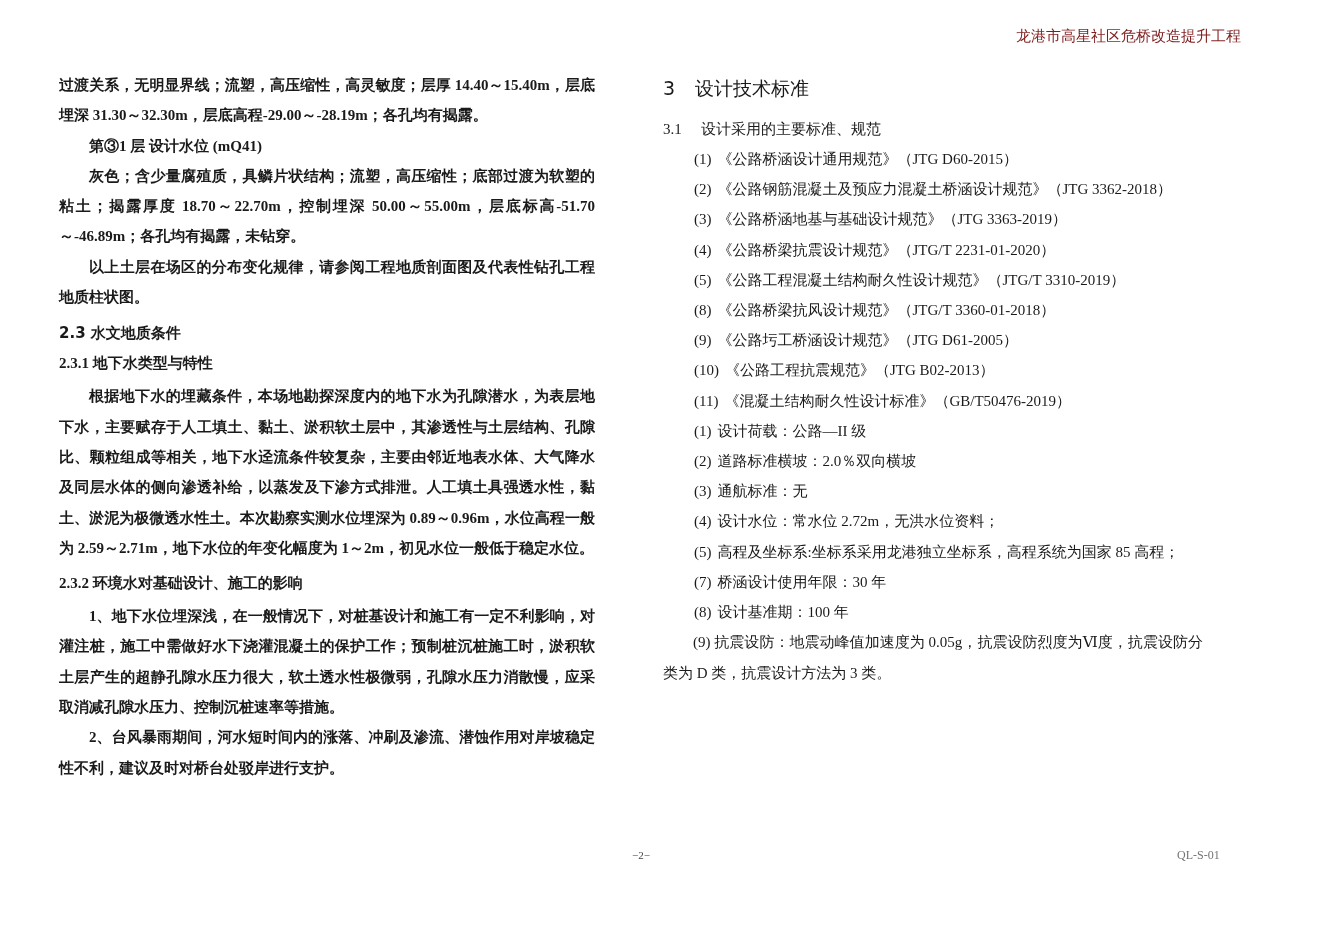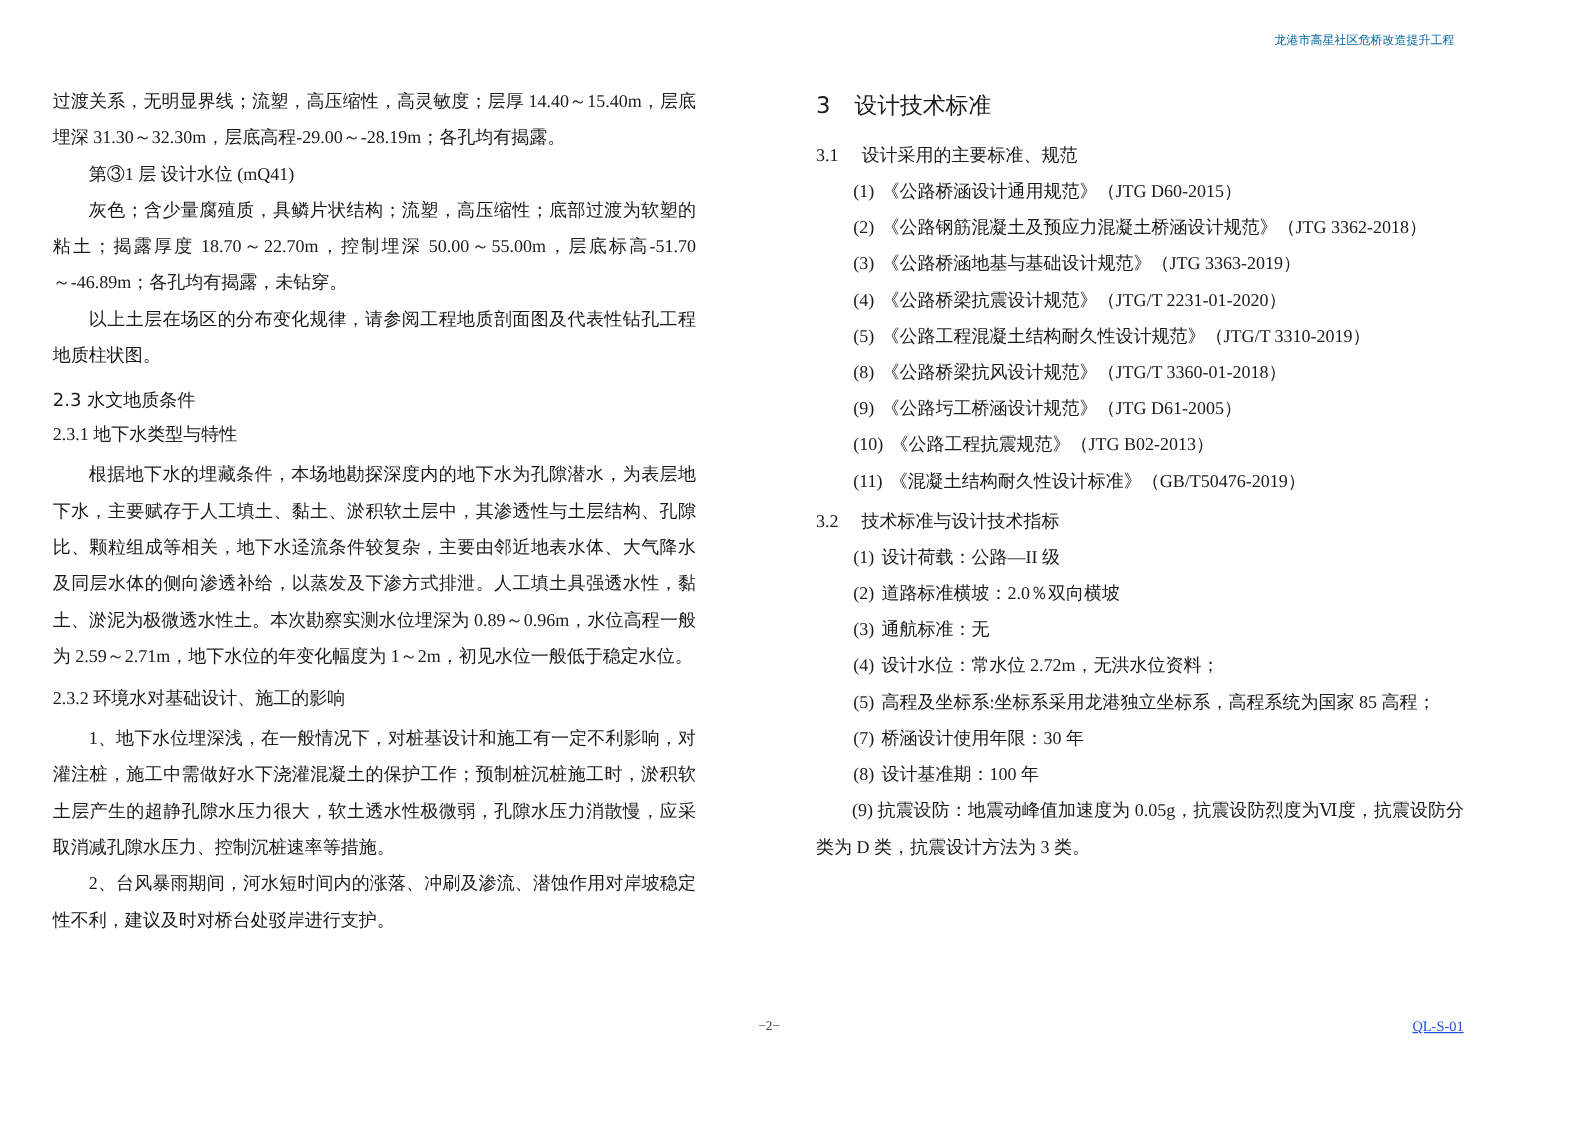--- a/index.html
+++ b/index.html
@@ -1,34 +1,34 @@
 <!DOCTYPE html>
 <html><head>
   <meta charset="utf-8">
   <style>
     html, body { margin: 0; padding: 0; background: #ffffff; }
     body { width: 1324px; height: 936px; position: relative; overflow: hidden;
            font-family: "Liberation Serif", "DejaVu Serif", serif; color: #1a1a1a; }
-    .header { position: absolute; top: 27px; right: 112px; font-size: 10px; color: #0369a1; }
+    .header { position: absolute; top: 27px; right: 83px; font-size: 15px; color: #7f1d1d; }
     .col { position: absolute; top: 70px; }
-    .left { left: 44px; width: 536px; }
-    .right { left: 680px; width: 540px; }
+    .left { left: 59px; width: 536px; font-weight: bold; }
+    .right { left: 663px; width: 540px; }
     .p { font-size: 15px; line-height: 30.3px; margin: 0; text-align: justify; }
     .indent { text-indent: 2em; }
     .h2 { font-family: "DejaVu Sans", "Liberation Sans", sans-serif; font-size: 15px; margin: 9px 0 6px 0; line-height: 24px; }
     .h3 { font-size: 15px; margin: 6px 0 6px 0; line-height: 24px; }
     .h3b { margin-top: 8px; }
     .h1 { font-family: "DejaVu Sans", "Liberation Sans", sans-serif; font-size: 19px; margin: 4px 0 14px 0; line-height: 28px; }
     .h1 .num { display: inline-block; width: 32px; }
     .h2r { font-family: "DejaVu Sans", "Liberation Sans", sans-serif; font-size: 15px; margin: 4px 0 2px 0; line-height: 26px; }
     .h2r .num { display: inline-block; width: 38px; font-family: "Liberation Serif", serif; }
     .item { font-size: 15px; line-height: 30.2px; padding-left: 31px; white-space: nowrap; }
     .item .n { display: inline-block; margin-right: 6px; }
     .footer-page { position: absolute; top: 849px; left: 632px; font-size: 11px; color: #444; }
-    .footer-code { position: absolute; top: 848px; left: 1177px; font-size: 12px; color: #1d4ed8; text-decoration: underline; }
+    .footer-code { position: absolute; top: 848px; left: 1177px; font-size: 12px; color: #737373; }
   </style>
 </head>
 <body>
 
 <div class="header">龙港市高星社区危桥改造提升工程</div>
 
 <div class="col left">
   <p class="p">过渡关系，无明显界线；流塑，高压缩性，高灵敏度；层厚 14.40～15.40m，层底埋深 31.30～32.30m，层底高程-29.00～-28.19m；各孔均有揭露。</p>
   <p class="p indent">第③1 层  设计水位  (mQ41)</p>
   <p class="p indent">灰色；含少量腐殖质，具鳞片状结构；流塑，高压缩性；底部过渡为软塑的粘土；揭露厚度 18.70～22.70m，控制埋深 50.00～55.00m，层底标高-51.70～-46.89m；各孔均有揭露，未钻穿。</p>
@@ -52,23 +52,20 @@
     <div class="item"><span class="n">(1)</span><span>《公路桥涵设计通用规范》（JTG D60-2015）</span></div>
     <div class="item"><span class="n">(2)</span><span>《公路钢筋混凝土及预应力混凝土桥涵设计规范》（JTG 3362-2018）</span></div>
     <div class="item"><span class="n">(3)</span><span>《公路桥涵地基与基础设计规范》（JTG 3363-2019）</span></div>
     <div class="item"><span class="n">(4)</span><span>《公路桥梁抗震设计规范》（JTG/T 2231-01-2020）</span></div>
     <div class="item"><span class="n">(5)</span><span>《公路工程混凝土结构耐久性设计规范》（JTG/T 3310-2019）</span></div>
     <div class="item"><span class="n">(8)</span><span>《公路桥梁抗风设计规范》（JTG/T 3360-01-2018）</span></div>
     <div class="item"><span class="n">(9)</span><span>《公路圬工桥涵设计规范》（JTG D61-2005）</span></div>
     <div class="item"><span class="n">(10)</span><span>《公路工程抗震规范》（JTG B02-2013）</span></div>
     <div class="item"><span class="n">(11)</span><span>《混凝土结构耐久性设计标准》（GB/T50476-2019）</span></div>
   </div>
-  <div class="h2r">
-    <span class="num">3.2</span><span>技术标准与设计技术指标</span>
-  </div>
   <div>
     <div class="item"><span class="n">(1)</span><span>设计荷载：公路—II 级</span></div>
     <div class="item"><span class="n">(2)</span><span>道路标准横坡：2.0％双向横坡</span></div>
     <div class="item"><span class="n">(3)</span><span>通航标准：无</span></div>
     <div class="item"><span class="n">(4)</span><span>设计水位：常水位 2.72m，无洪水位资料；</span></div>
     <div class="item"><span class="n">(5)</span><span>高程及坐标系:坐标系采用龙港独立坐标系，高程系统为国家 85 高程；</span></div>
     <div class="item"><span class="n">(7)</span><span>桥涵设计使用年限：30 年</span></div>
     <div class="item"><span class="n">(8)</span><span>设计基准期：100 年</span></div>
   </div>
   <p class="p indent">(9) 抗震设防：地震动峰值加速度为 0.05g，抗震设防烈度为Ⅵ度，抗震设防分类为 D 类，抗震设计方法为 3 类。</p>

